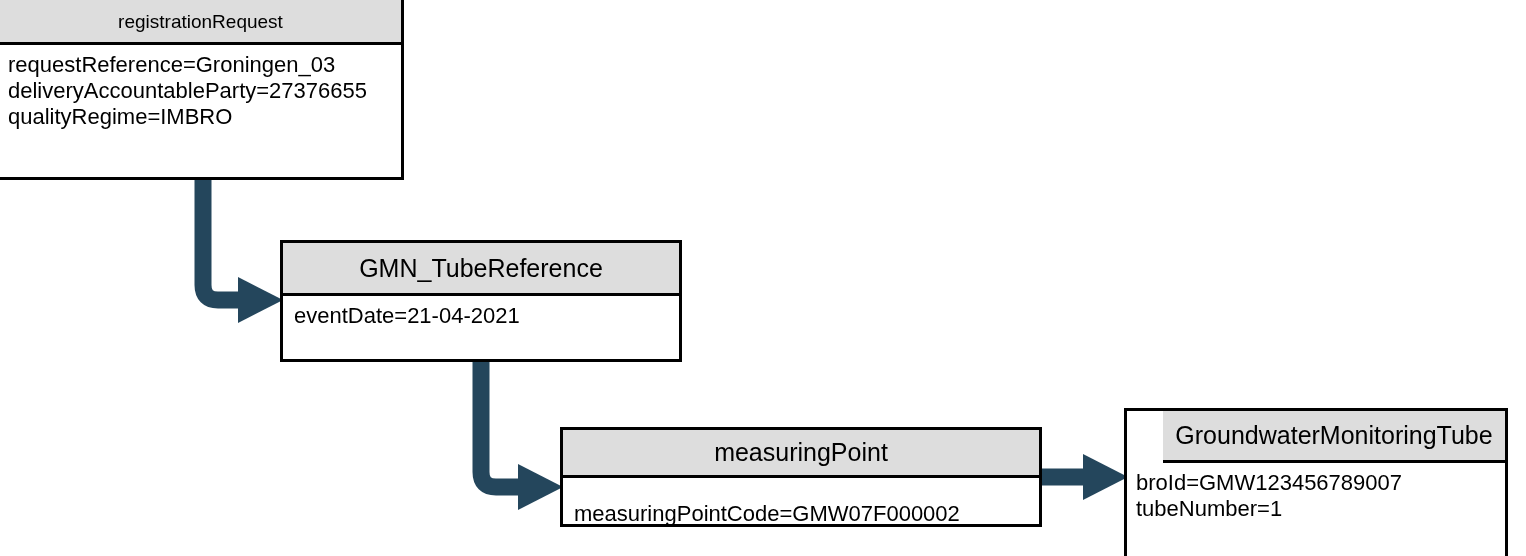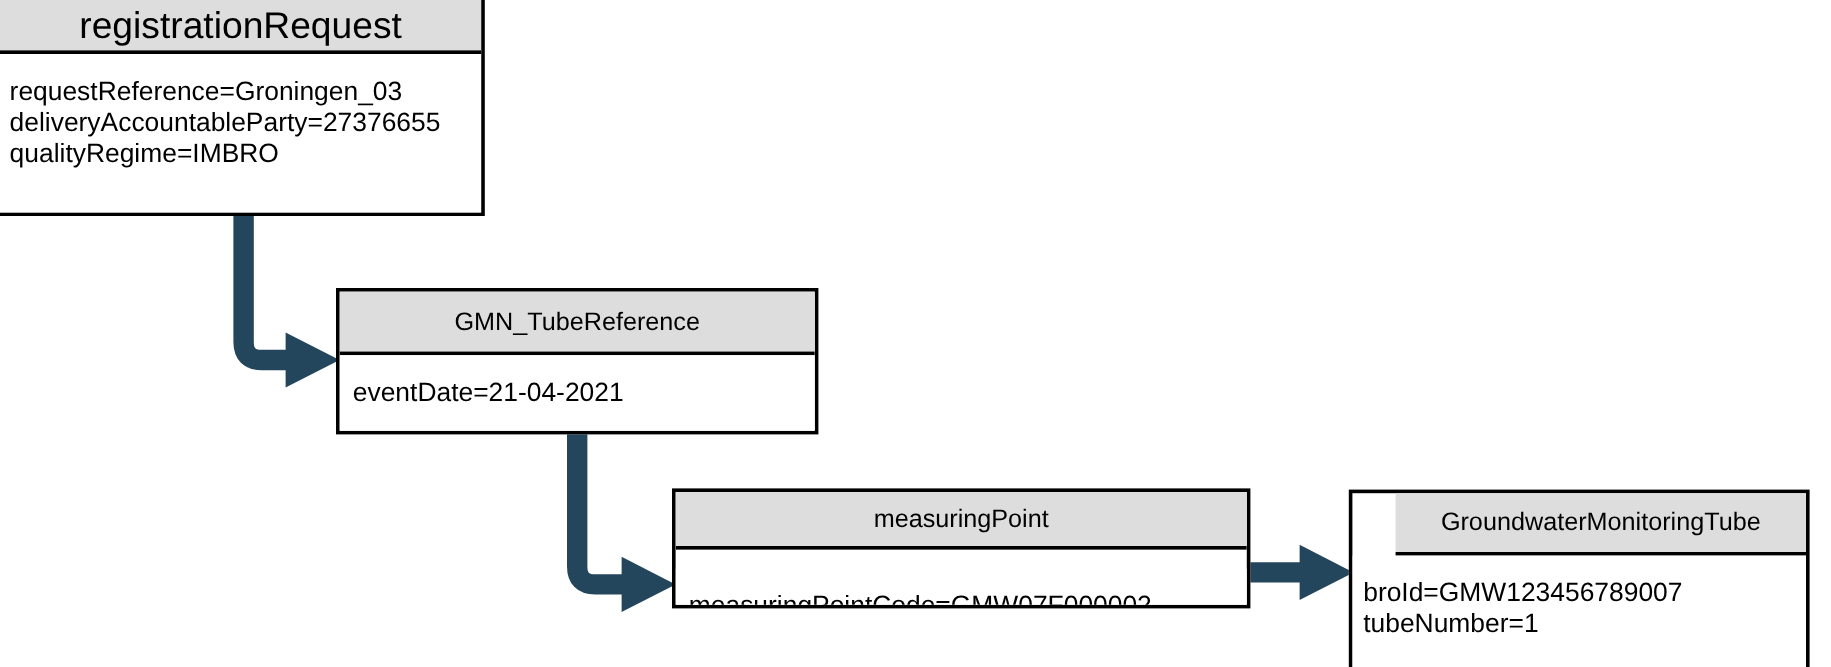--- a/index.html
+++ b/index.html
@@ -39,65 +39,66 @@
     overflow: hidden;
   }
   .uml-header {
     box-sizing: border-box;
     background: #dddddd;
     border-bottom: 3px solid #000000;
     text-align: center;
     white-space: nowrap;
     overflow: hidden;
     color: #000000;
-    font-size: 21px;
+    font-size: 25px;
     line-height: 1;
     display: flex;
     align-items: center;
     justify-content: center;
   }
   .uml-body {
     box-sizing: border-box;
     background: #ffffff;
     overflow: hidden;
-    padding: 18px 0 0 8px;
+    padding: 7px 0 0 8px;
+    border-radius: 32px;
   }
   .uml-attr {
     white-space: nowrap;
     overflow: hidden;
     color: #000000;
     font-size: 22px;
     line-height: 26px;
     height: 26px;
   }
 
   
   #box-registration-request {
     left: -3px;
     top: -3px;
     width: 407px;
     height: 183px;
   }
-  #box-registration-request .uml-header { height: 45px; font-size: 31px; }
+  #box-registration-request .uml-header { height: 45px; font-size: 19px; }
   #box-registration-request .uml-body   { height: 135px; }
 
   
   #box-gmn-tube-reference {
     left: 280px;
     top: 240px;
     width: 402px;
     height: 122px;
   }
   #box-gmn-tube-reference .uml-header { height: 53px; }
   #box-gmn-tube-reference .uml-body   { height: 74px; padding-left: 11px; }
 
   
   #box-measuring-point {
     left: 560px;
-    top: 407px;
+    top: 427px;
     width: 482px;
     height: 100px;
   }
   #box-measuring-point .uml-header { height: 48px; }
   #box-measuring-point .uml-body   { height: 49px; padding-left: 11px; margin-top: 16px; }
 
   
   #box-groundwater-monitoring-tube {
     left: 1124px;
     top: 408px;

